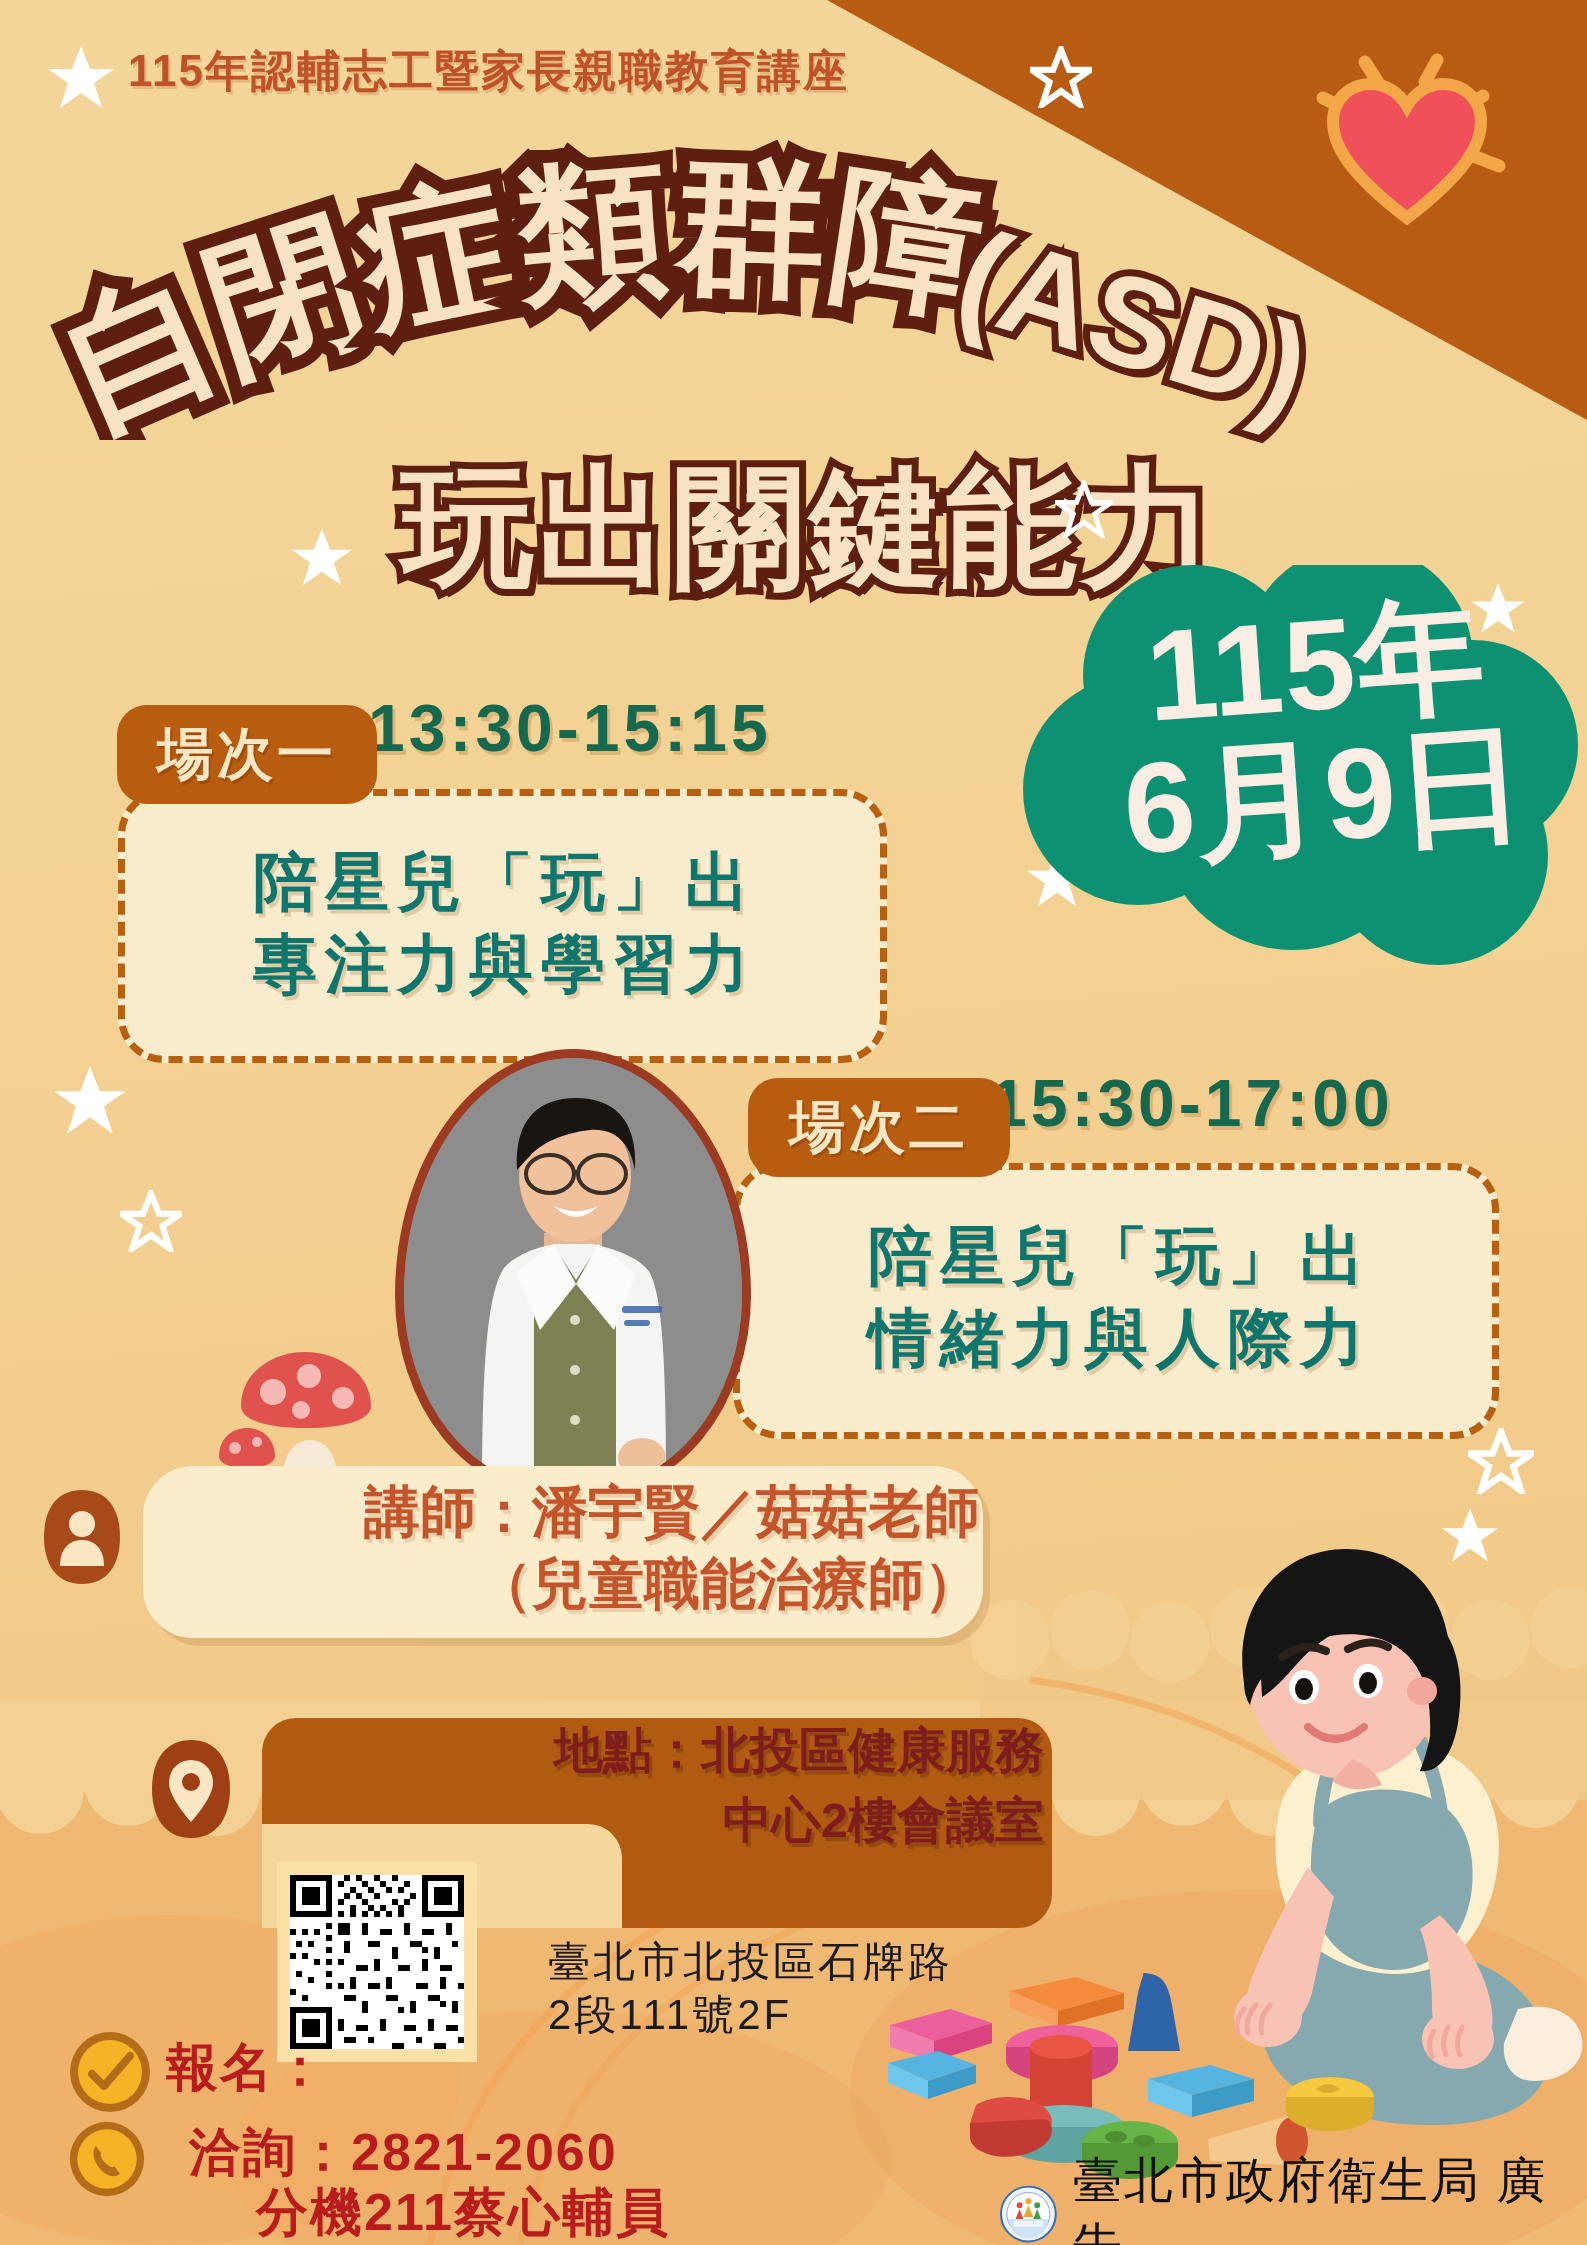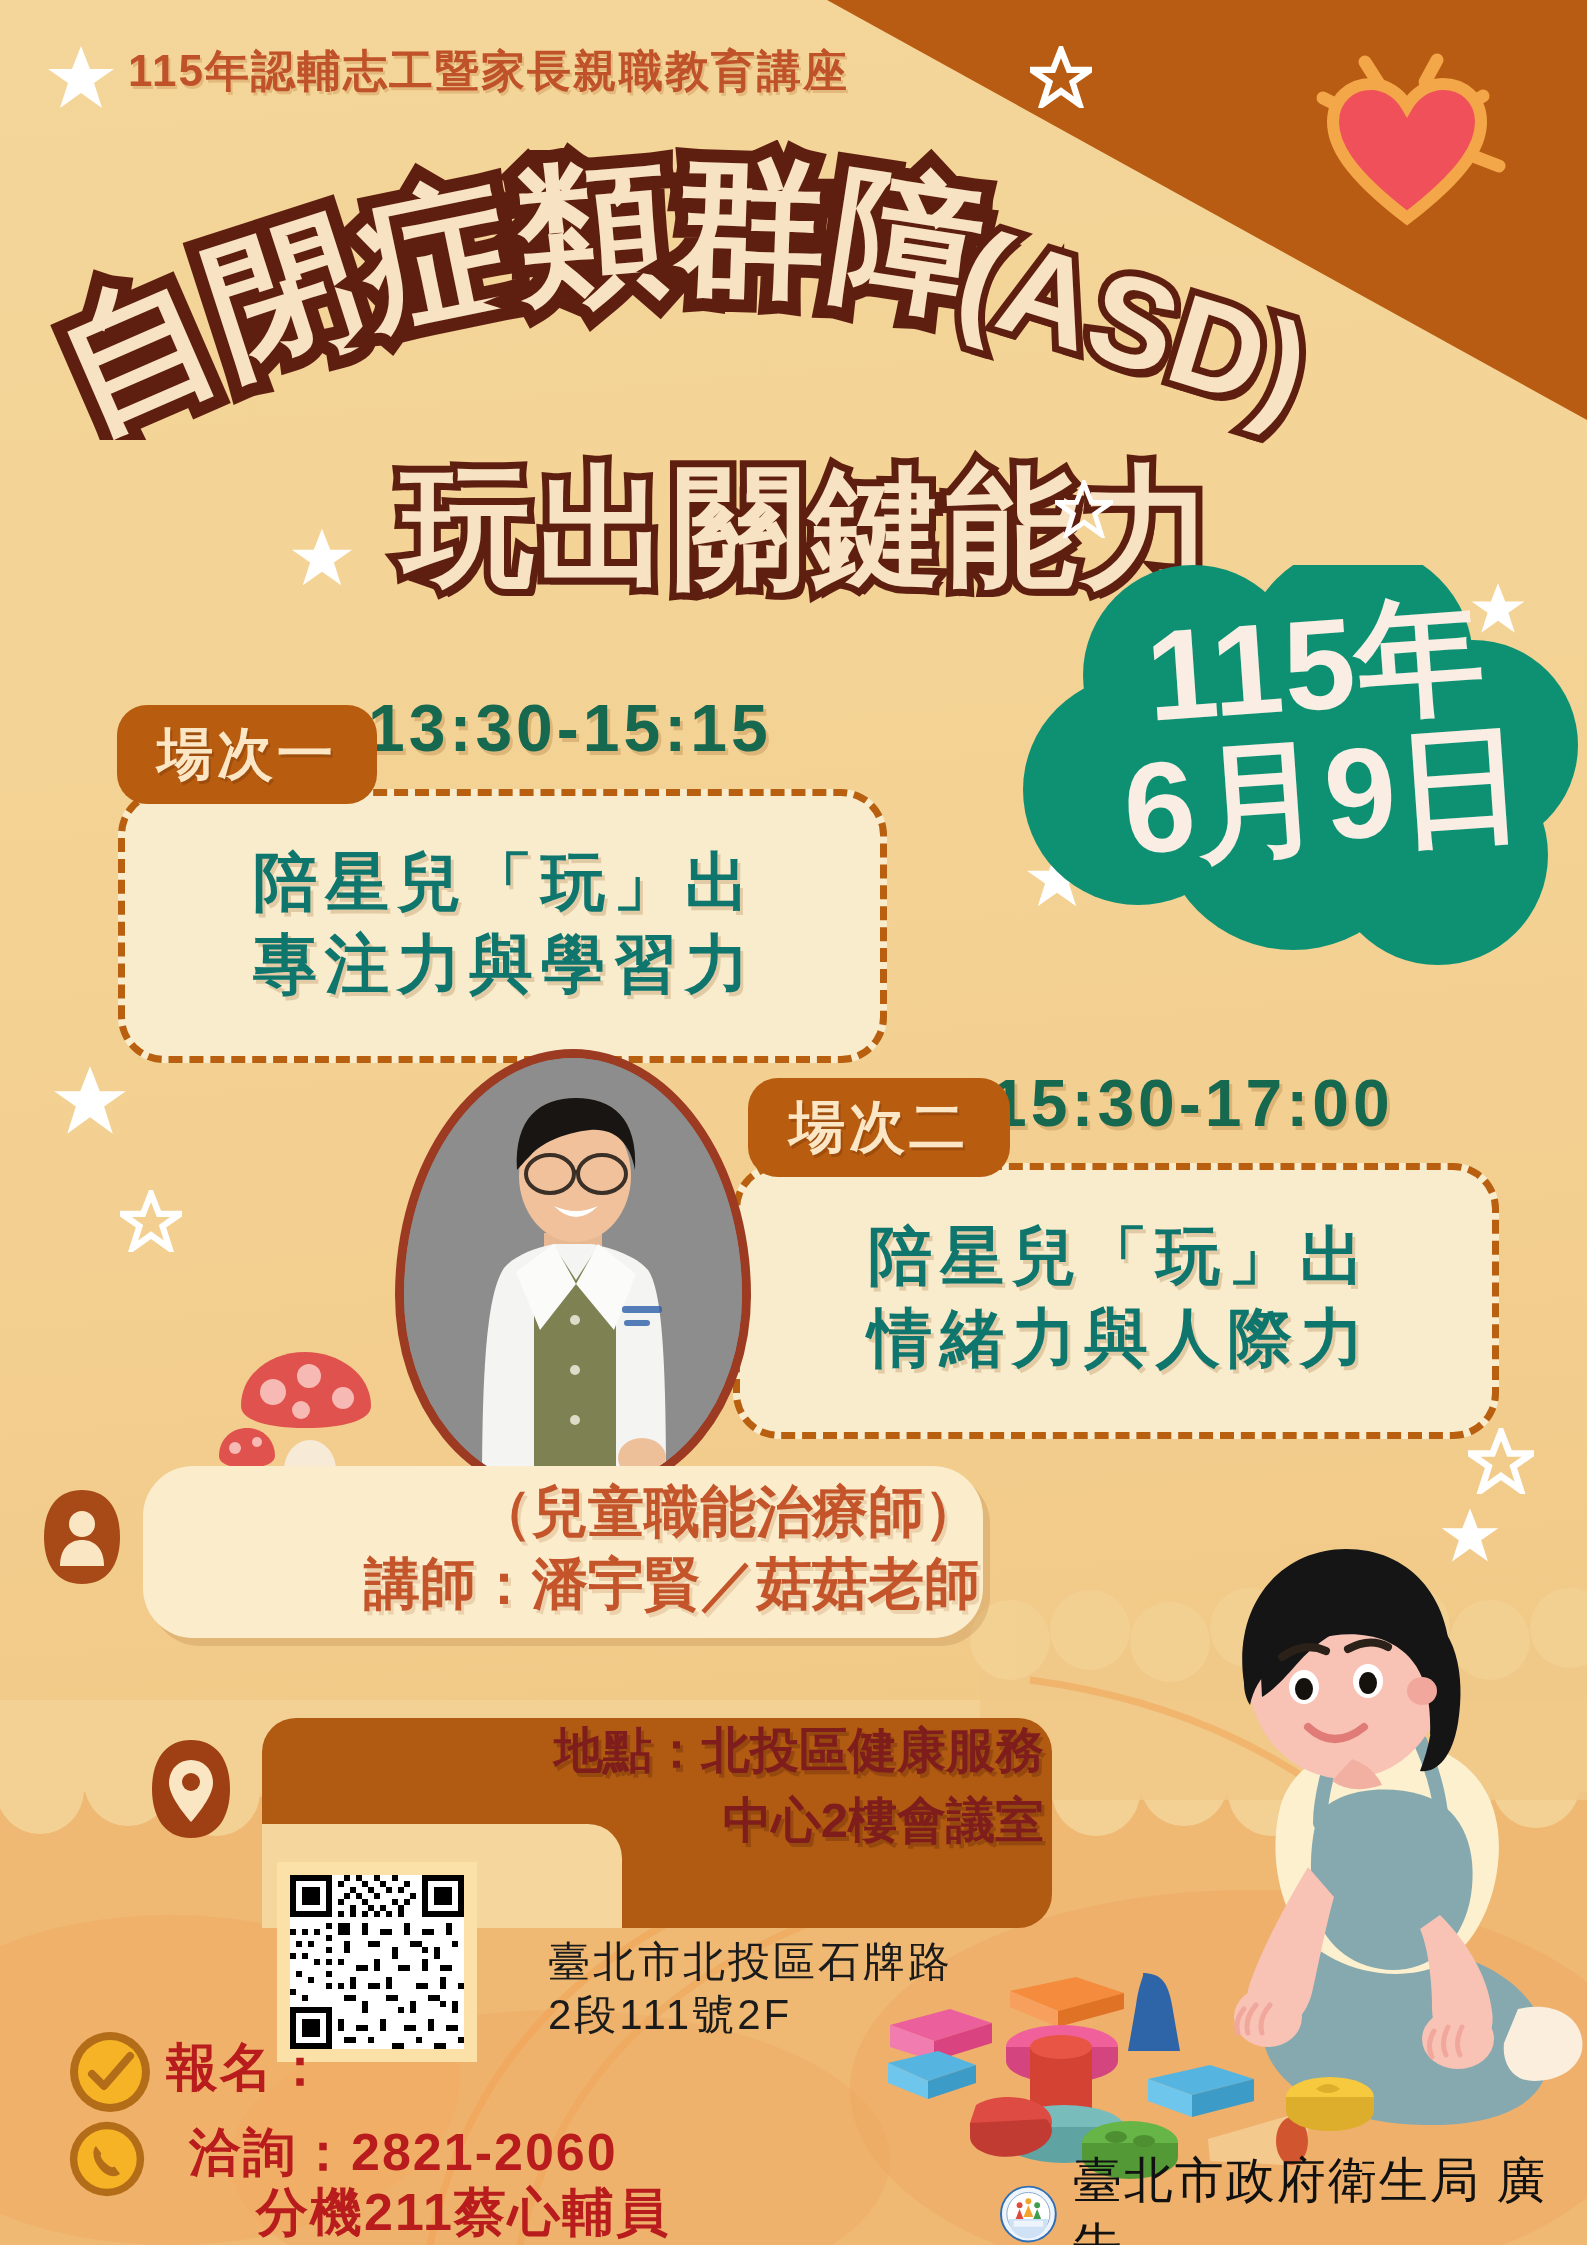--- a/index.html
+++ b/index.html
@@ -350,22 +350,22 @@
     <circle cx="52" cy="114" r="5" fill="#f6b9b3"></circle>
   </svg>
 
   <div id="speaker-card"></div>
   <svg style="position:absolute;left:42px;top:1488px;width:80px;height:98px;" viewBox="0 0 80 98">
     <path d="M40 2 C66 2 78 22 78 49 C78 76 66 96 40 96 C14 96 2 76 2 49 C2 22 14 2 40 2 Z" fill="#a84a18"></path>
     <circle cx="40" cy="36" r="13" fill="#fbe6c4"></circle>
     <path d="M18 78 C18 60 28 52 40 52 C52 52 62 60 62 78 Z" fill="#fbe6c4"></path>
   </svg>
   <div id="speaker-text">
+    <div>講師：潘宇賢／菇菇老師</div>
     <div>（兒童職能治療師）</div>
-    <div>講師：潘宇賢／菇菇老師</div>
   </div>
 
   <svg style="position:absolute;left:150px;top:1738px;width:82px;height:102px;" viewBox="0 0 82 102">
     <path d="M41 2 C68 2 80 24 80 51 C80 78 68 100 41 100 C14 100 2 78 2 51 C2 24 14 2 41 2 Z" fill="#9e4013"></path>
     <path d="M41 22 C54 22 63 32 63 45 C63 60 41 84 41 84 C41 84 19 60 19 45 C19 32 28 22 41 22 Z" fill="#fbe6c4"></path>
     <circle cx="41" cy="44" r="9" fill="#9e4013"></circle>
   </svg>
   <div id="loc-banner">
     <div class="notch"></div>
   </div>

